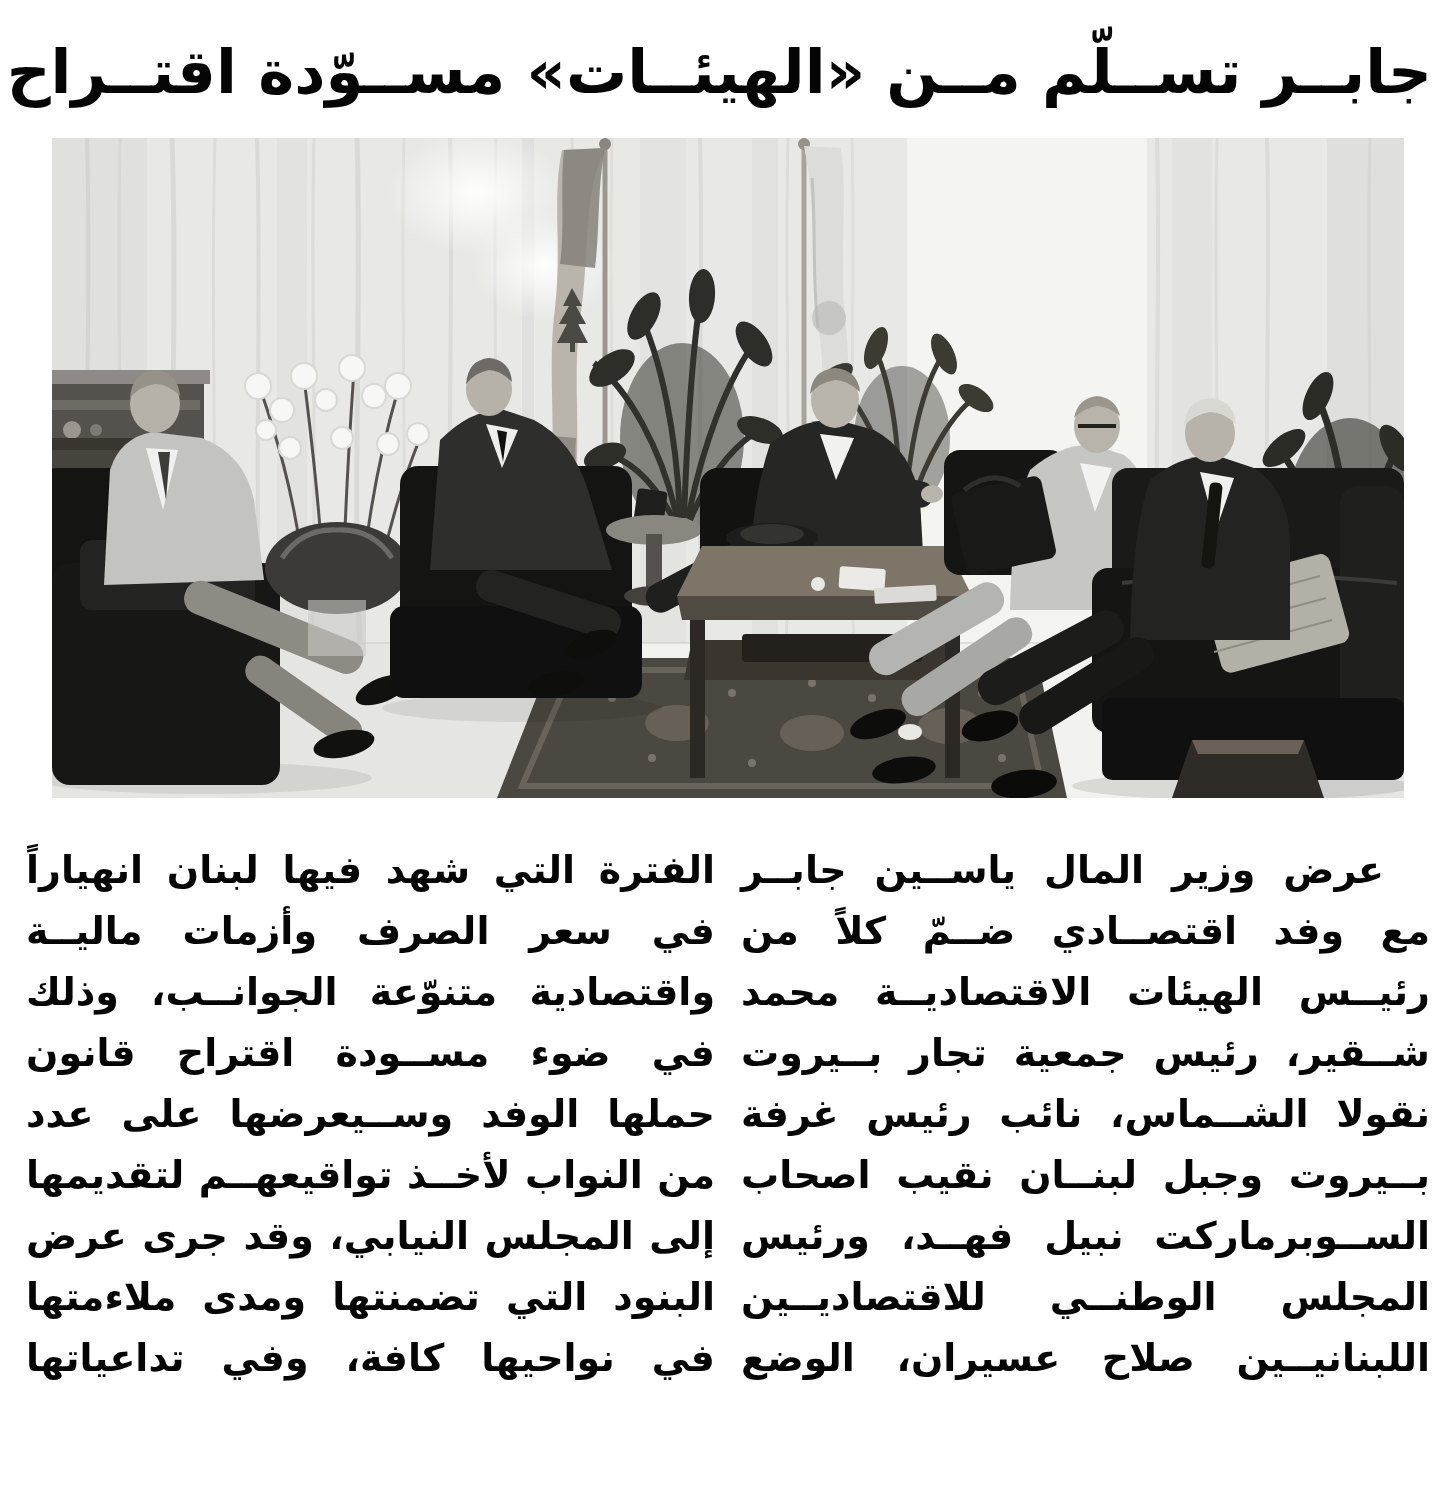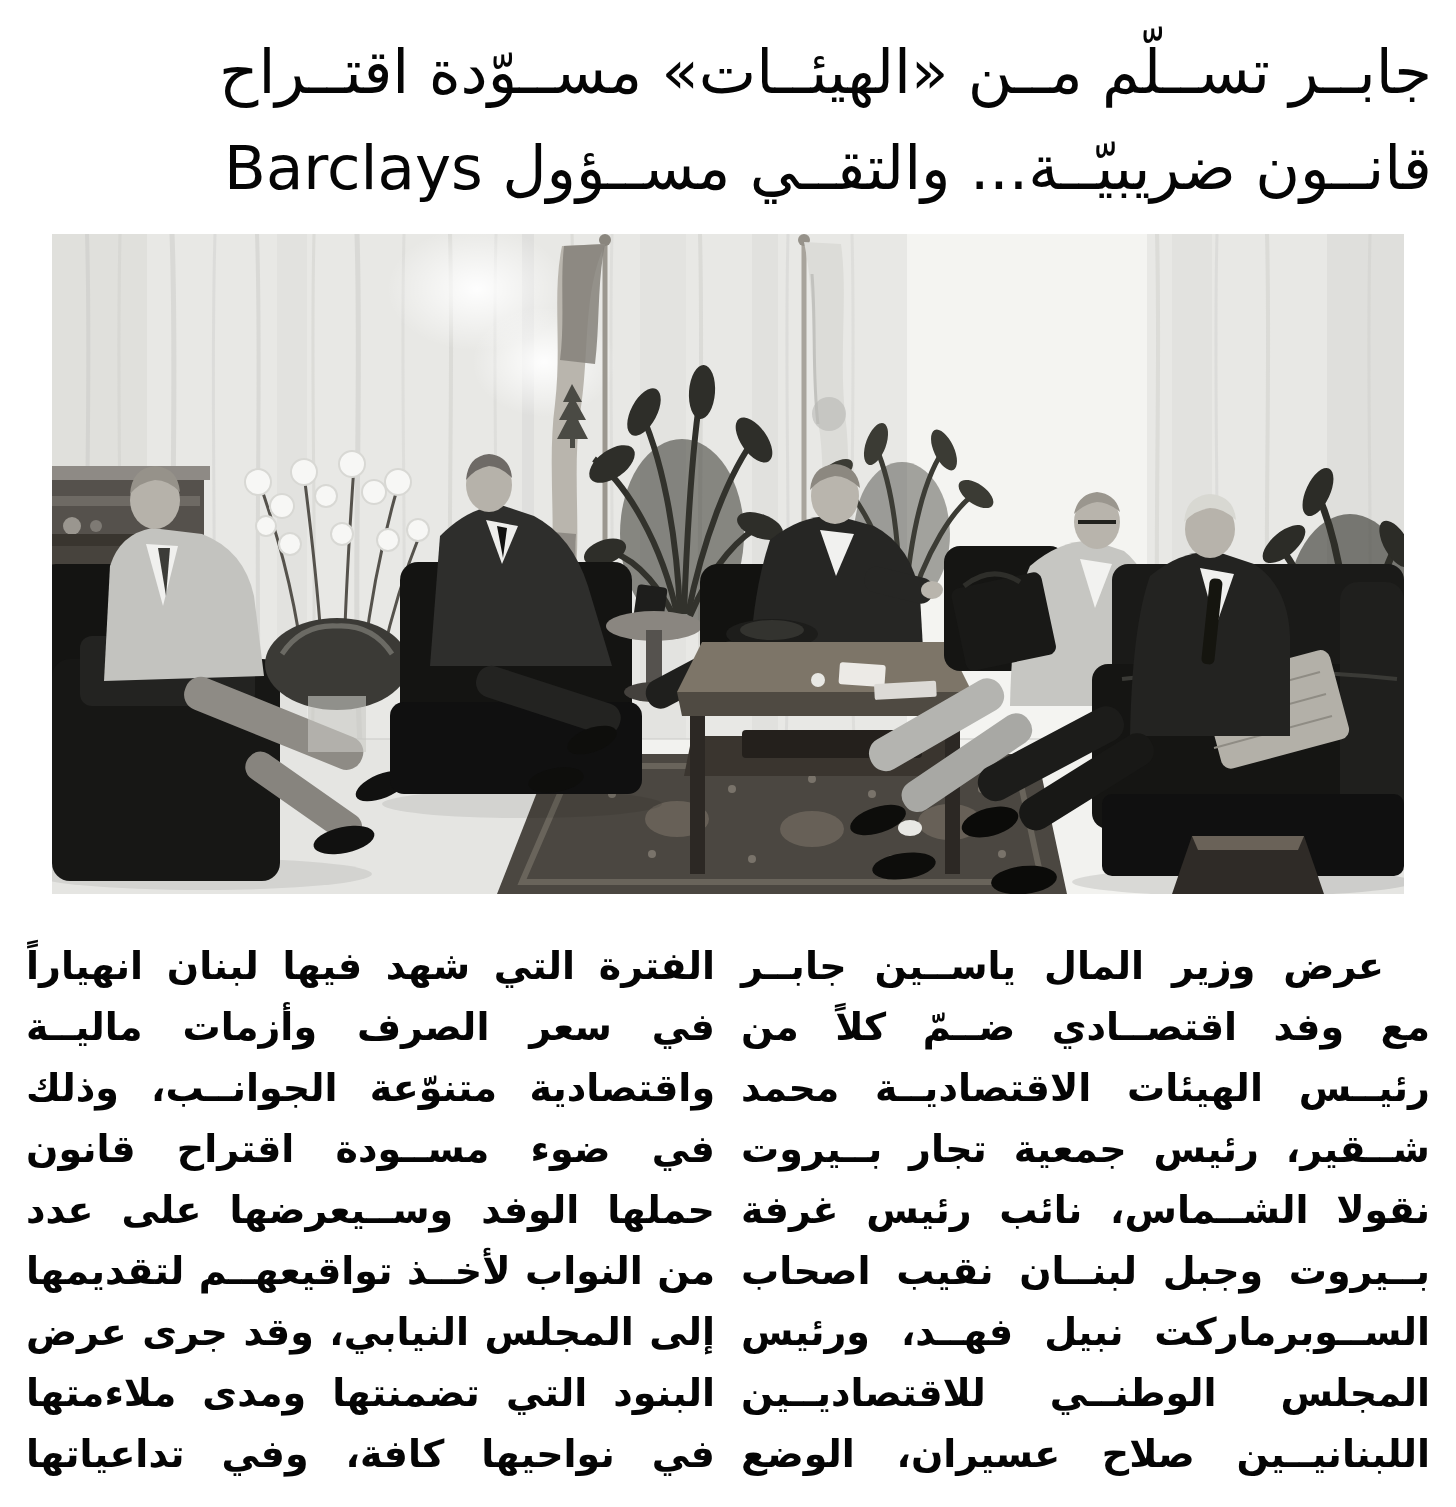--- a/index.html
+++ b/index.html
@@ -1,35 +1,34 @@
 <!DOCTYPE html>
 <html dir="rtl" lang="ar"><head>
 <meta charset="utf-8">
 <style>
   html,body{margin:0;padding:0;background:#ffffff;}
   body{width:1456px;height:1507px;overflow:hidden;font-family:"DejaVu Sans",sans-serif;color:#050505;}
   .page{width:1456px;height:1507px;box-sizing:border-box;padding:16px 18px 0 18px;}
-  .headline{margin:8px 6px 18px 6px;font-weight:normal;}
+  .headline{margin:8px 6px 18px 6px;font-weight:bold;}
   .headline .hl{font-size:61px;line-height:96px;white-space:nowrap;}
   .photo-wrap{width:1352px;height:660px;margin:10px auto 0 auto;overflow:hidden;background:#e9e9e6;}
   .photo-wrap svg{display:block;}
   .columns{display:flex;gap:26px;padding:42px 8px 0 8px;height:552px;overflow:hidden;}
   .col{flex:1;font-size:38px;font-weight:bold;line-height:61px;text-align:justify;}
   .col p{margin:0;}
   .col p.indent{text-indent:46px;}
   .col p.cont{text-indent:0;}
 </style>
 </head>
 <body>
 
 <div class="page">
 
   <h1 class="headline">
     <div class="hl">جابــر تســلّم مــن «الهيئــات» مســوّدة اقتــراح</div>
-    <div class="hl">قانــون ضريبيّــة... والتقــي مســؤول Barclays</div>
   </h1>
 
   <figure class="photo-wrap" style="margin:10px auto 0 auto;">
     <svg viewBox="0 0 1352 660" width="1352" height="660" role="img">
       <defs>
         <radialGradient id="g-glow">
           <stop offset="0%" stop-color="#ffffff" stop-opacity="0.95"></stop>
           <stop offset="100%" stop-color="#ffffff" stop-opacity="0"></stop>
         </radialGradient>
       </defs>

